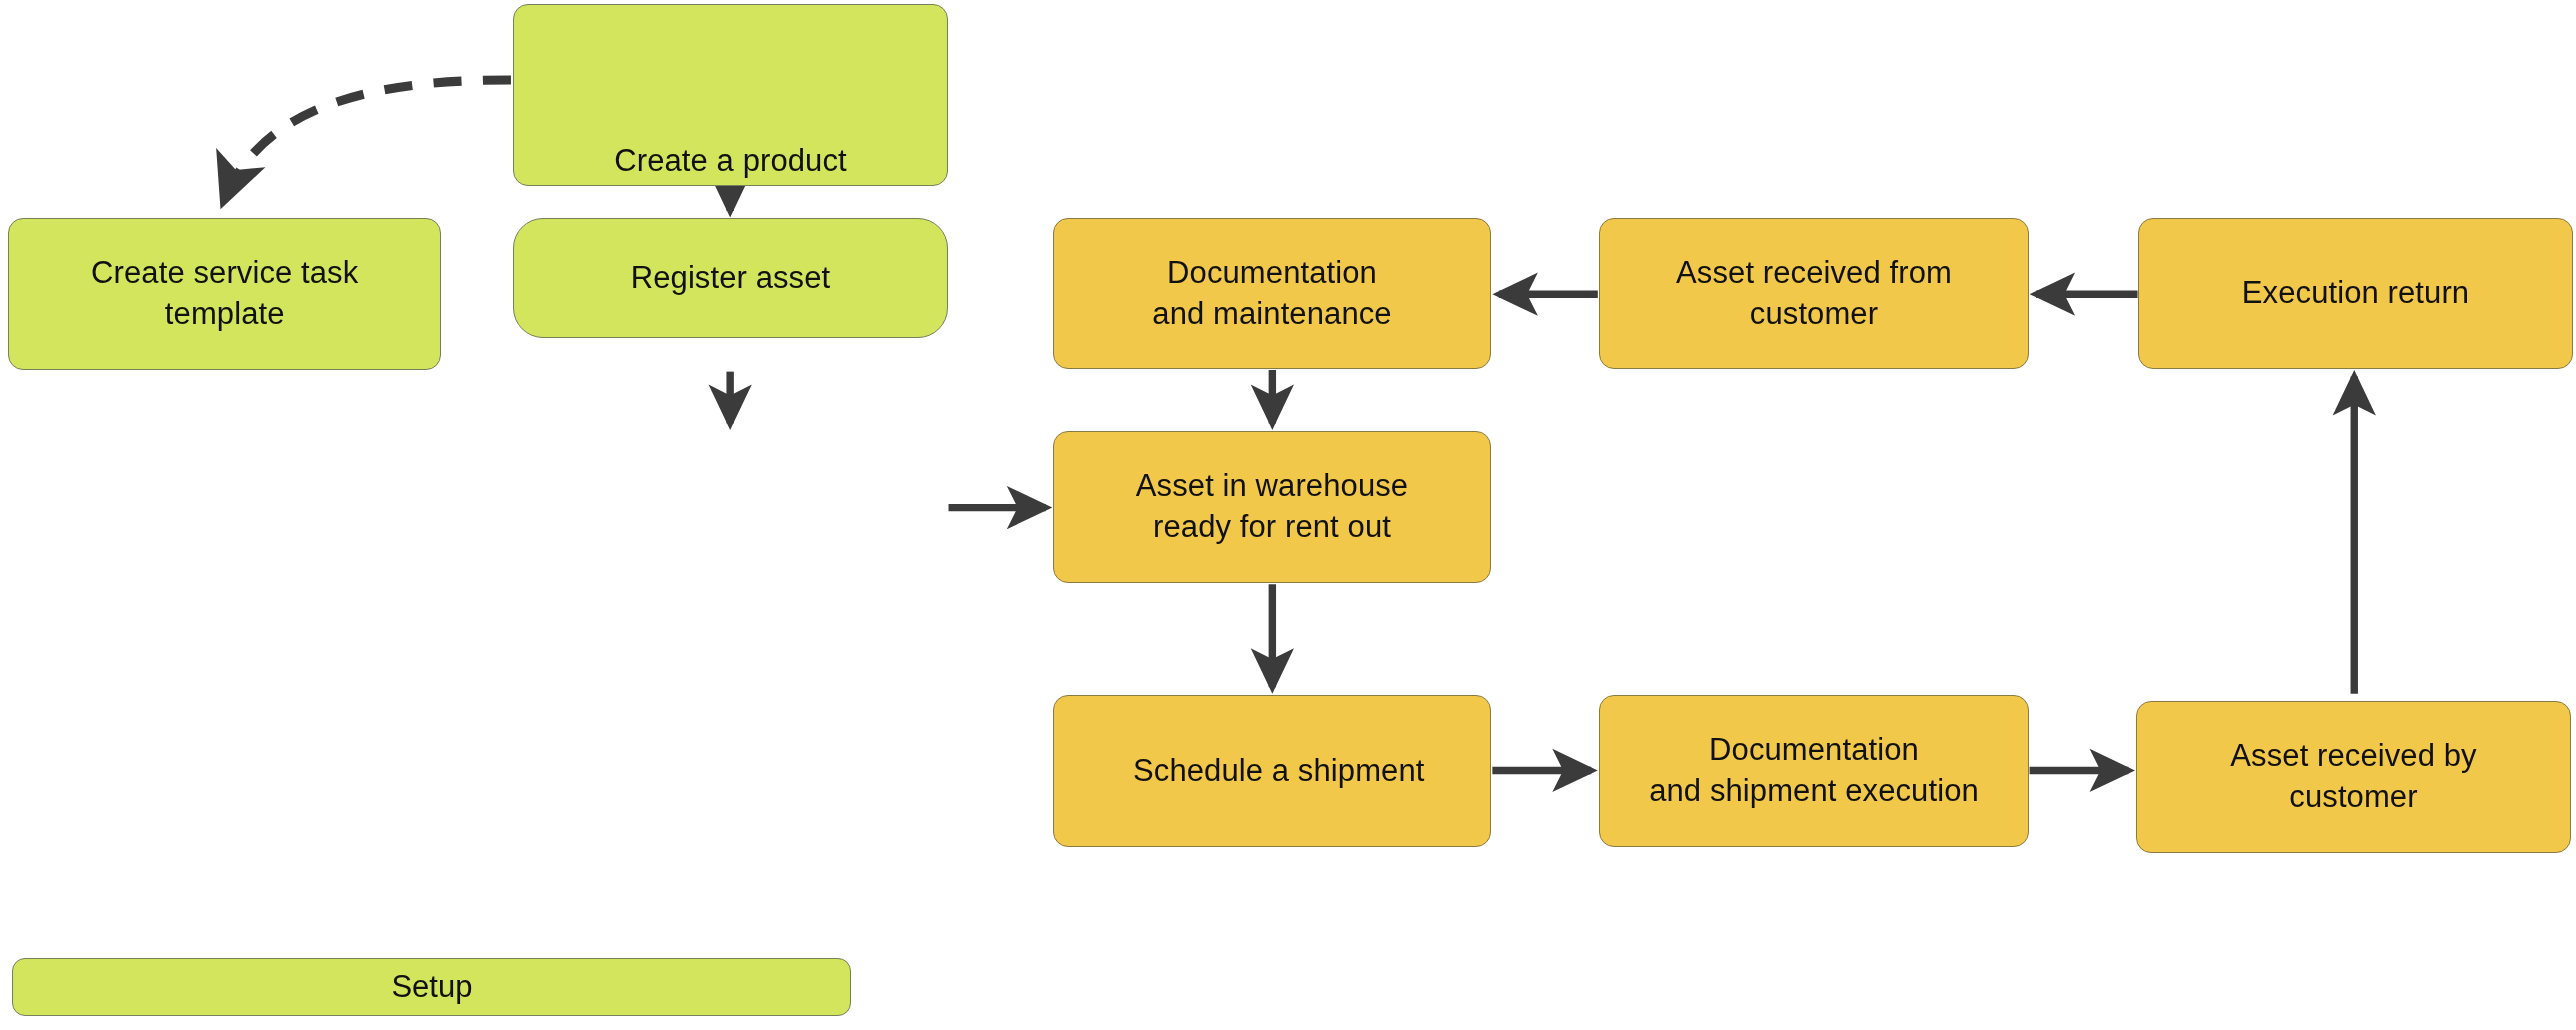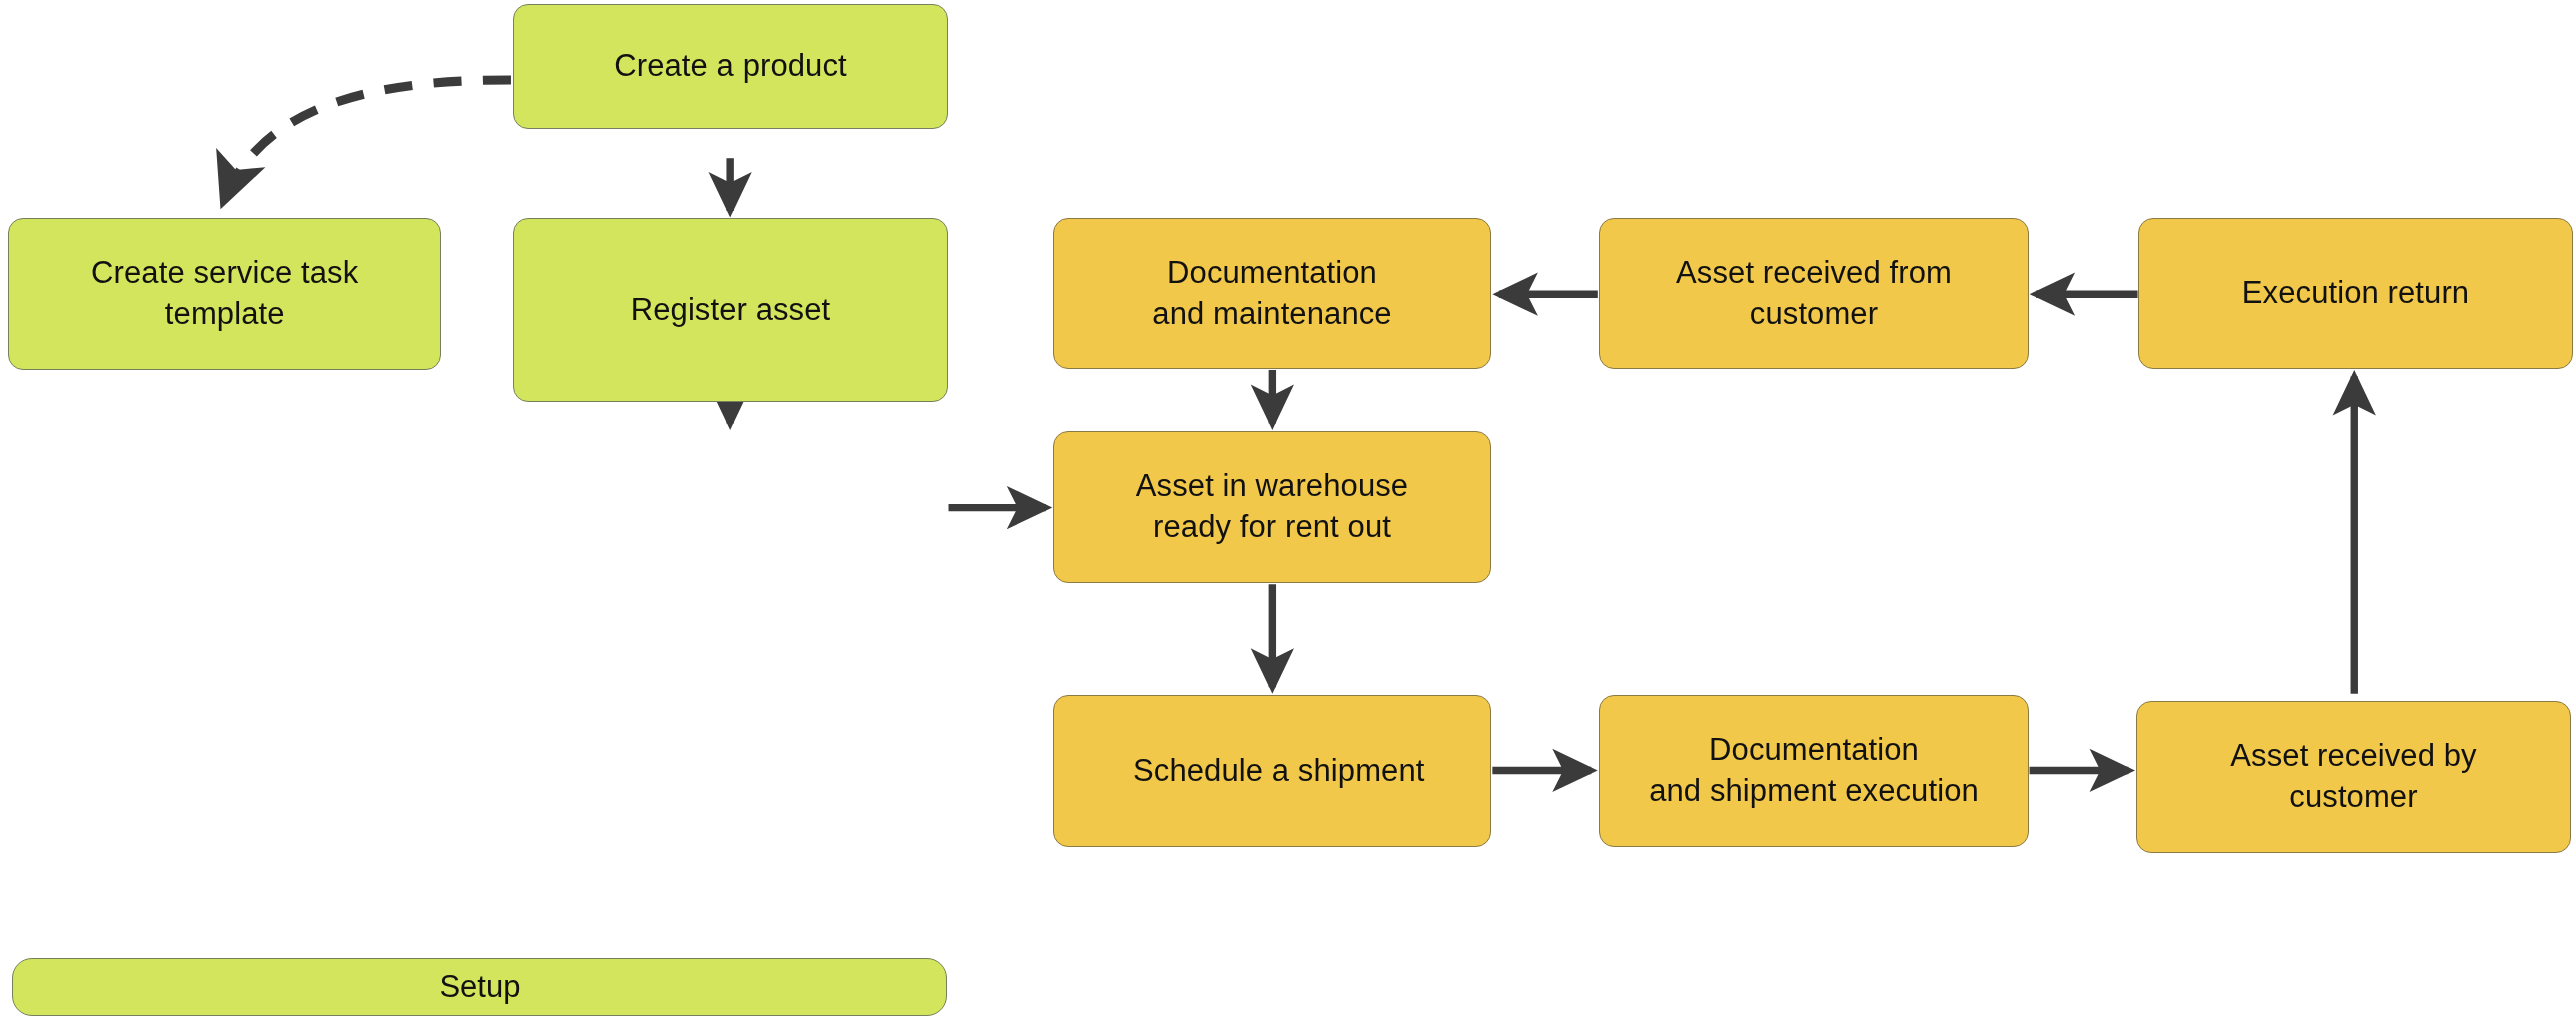--- a/index.html
+++ b/index.html
@@ -100,30 +100,30 @@
 
     <line x1="1544" y1="709" x2="1544" y2="834" stroke="#3b3b3b" stroke-width="9" marker-end="url(#arrowhead)"></line>
 
     <line x1="1811" y1="935" x2="1931" y2="935" stroke="#3b3b3b" stroke-width="9" marker-end="url(#arrowhead)"></line>
 
     <line x1="2463" y1="935" x2="2583" y2="935" stroke="#3b3b3b" stroke-width="9" marker-end="url(#arrowhead)"></line>
 
     <line x1="2857" y1="842" x2="2857" y2="457" stroke="#3b3b3b" stroke-width="9" marker-end="url(#arrowhead)"></line>
   </svg>
 
-  <div class="node green" style="left:513px; top:4.1px; width:435px; height:125px;">
+  <div class="node green" style="left:513px; top:4.1px; width:435px; height:182px;align-items:flex-end;">
     <span>Create a product</span>
   </div>
 
   <div class="node green" style="left:8.2px; top:218px; width:433px; height:152px;">
     <span>Create service task
 template</span>
   </div>
 
-  <div class="node green" style="left:513px; top:218px; width:435px; height:184px;">
+  <div class="node green" style="left:513px; top:218px; width:435px; height:120px;border-radius:30px;">
     <span>Register asset</span>
   </div>
 
 
   <div class="node orange" style="left:1053px; top:218px; width:438px; height:151px;">
     <span>Documentation
 and maintenance</span>
   </div>
 
   <div class="node orange" style="left:1599px; top:218px; width:430px; height:151px;">
@@ -147,19 +147,19 @@
   <div class="node orange" style="left:1599px; top:695px; width:430px; height:152px;">
     <span>Documentation
 and shipment execution</span>
   </div>
 
   <div class="node orange" style="left:2136px; top:695px; width:435px; height:152px;margin-top:6px;">
     <span>Asset received by
 customer</span>
   </div>
 
-  <div class="legend-bar green" style="left:12.4px; top:958px; width:935px; height:58px;border-radius:20px;">
+  <div class="legend-bar green" style="left:12.4px; top:958px; width:839px; height:58px;">
     <span>Setup</span>
   </div>
 
 
 </div>
 
 
 </body></html>

